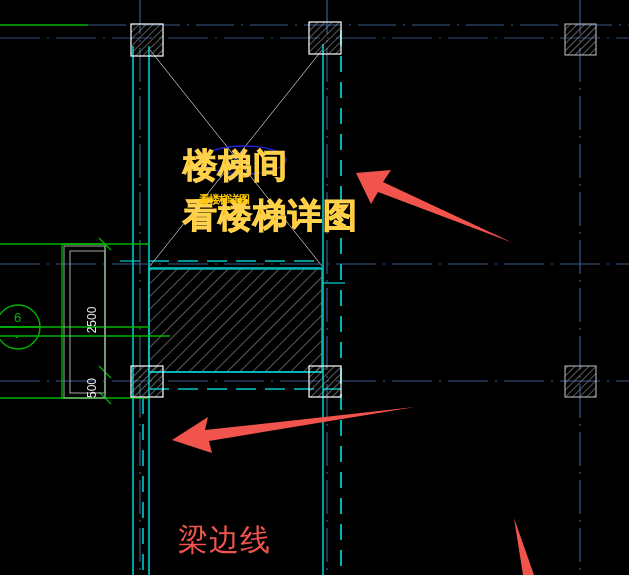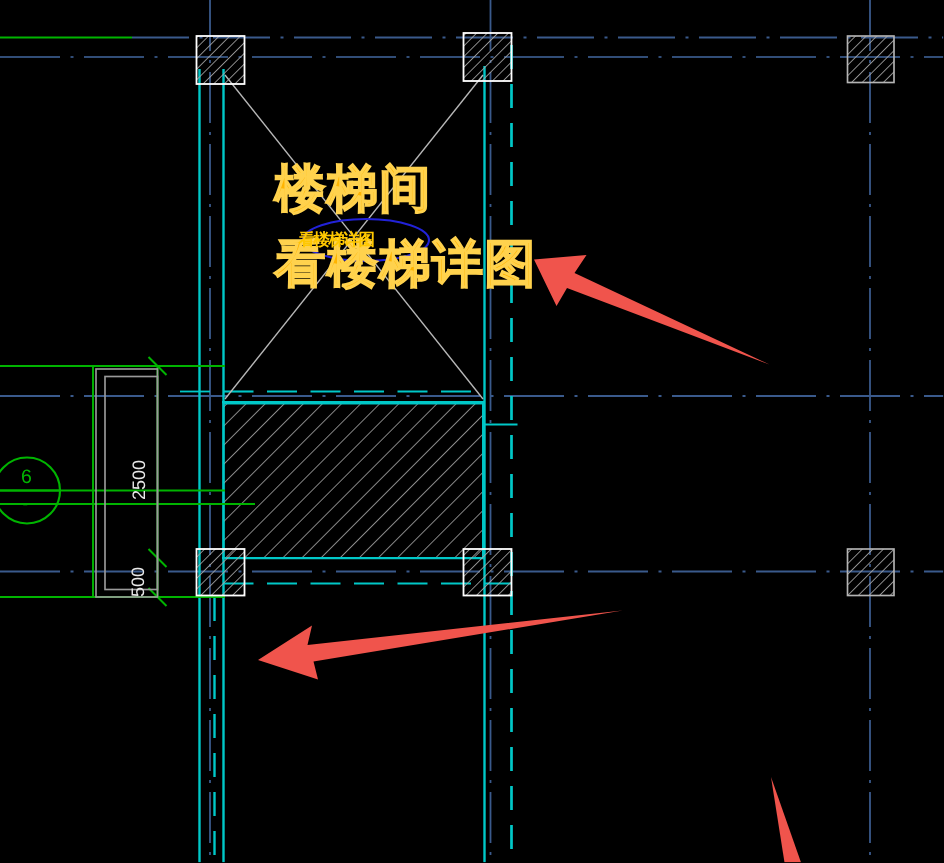--- a/index.html
+++ b/index.html
@@ -13,20 +13,21 @@
     height:575px;
     background:#000000;
     overflow:hidden;
   }
   #cad-canvas{ position:absolute; left:0; top:0; }
   .anno-text{
     position:absolute;
     font-family:Liberation Serif, serif;
     white-space:nowrap;
     pointer-events:none;
+    margin-top:40px;
   }
   .anno-yellow{
     color:#ffb400;
     font-size:34px;
     font-weight:700;
     letter-spacing:1px;
     -webkit-text-stroke:1px #ffd24d;
   }
   .anno-yellow-small{
     color:#ffc800;
@@ -178,20 +179,21 @@
       <path d="M 514,518 L 523,575 L 534,575 Z"></path>
     </g>
   </svg>
 
   <div class="anno-text anno-yellow" style="left:183px; top:103px;">楼梯间</div>
 
   <div class="anno-text anno-yellow" style="left:183px; top:153px;">看楼梯详图</div>
 
   <div class="anno-text anno-yellow-small" style="left:199px; top:152px;">看楼梯详图</div>
 
+  <div class="anno-text anno-red" style="left:178px; top:480px;">梁边线</div>
 
   <div class="dim-text" style="left:79px; top:313px; transform:rotate(-90deg);">2500</div>
 
   <div class="dim-text" style="left:82px; top:381px; transform:rotate(-90deg);">500</div>
 
   <div class="grid-text" style="left:14px; top:310px;">6</div>
 
   <div class="grid-text" style="left:15px; top:330px; font-size:11px;">-</div>
 
 </div>

